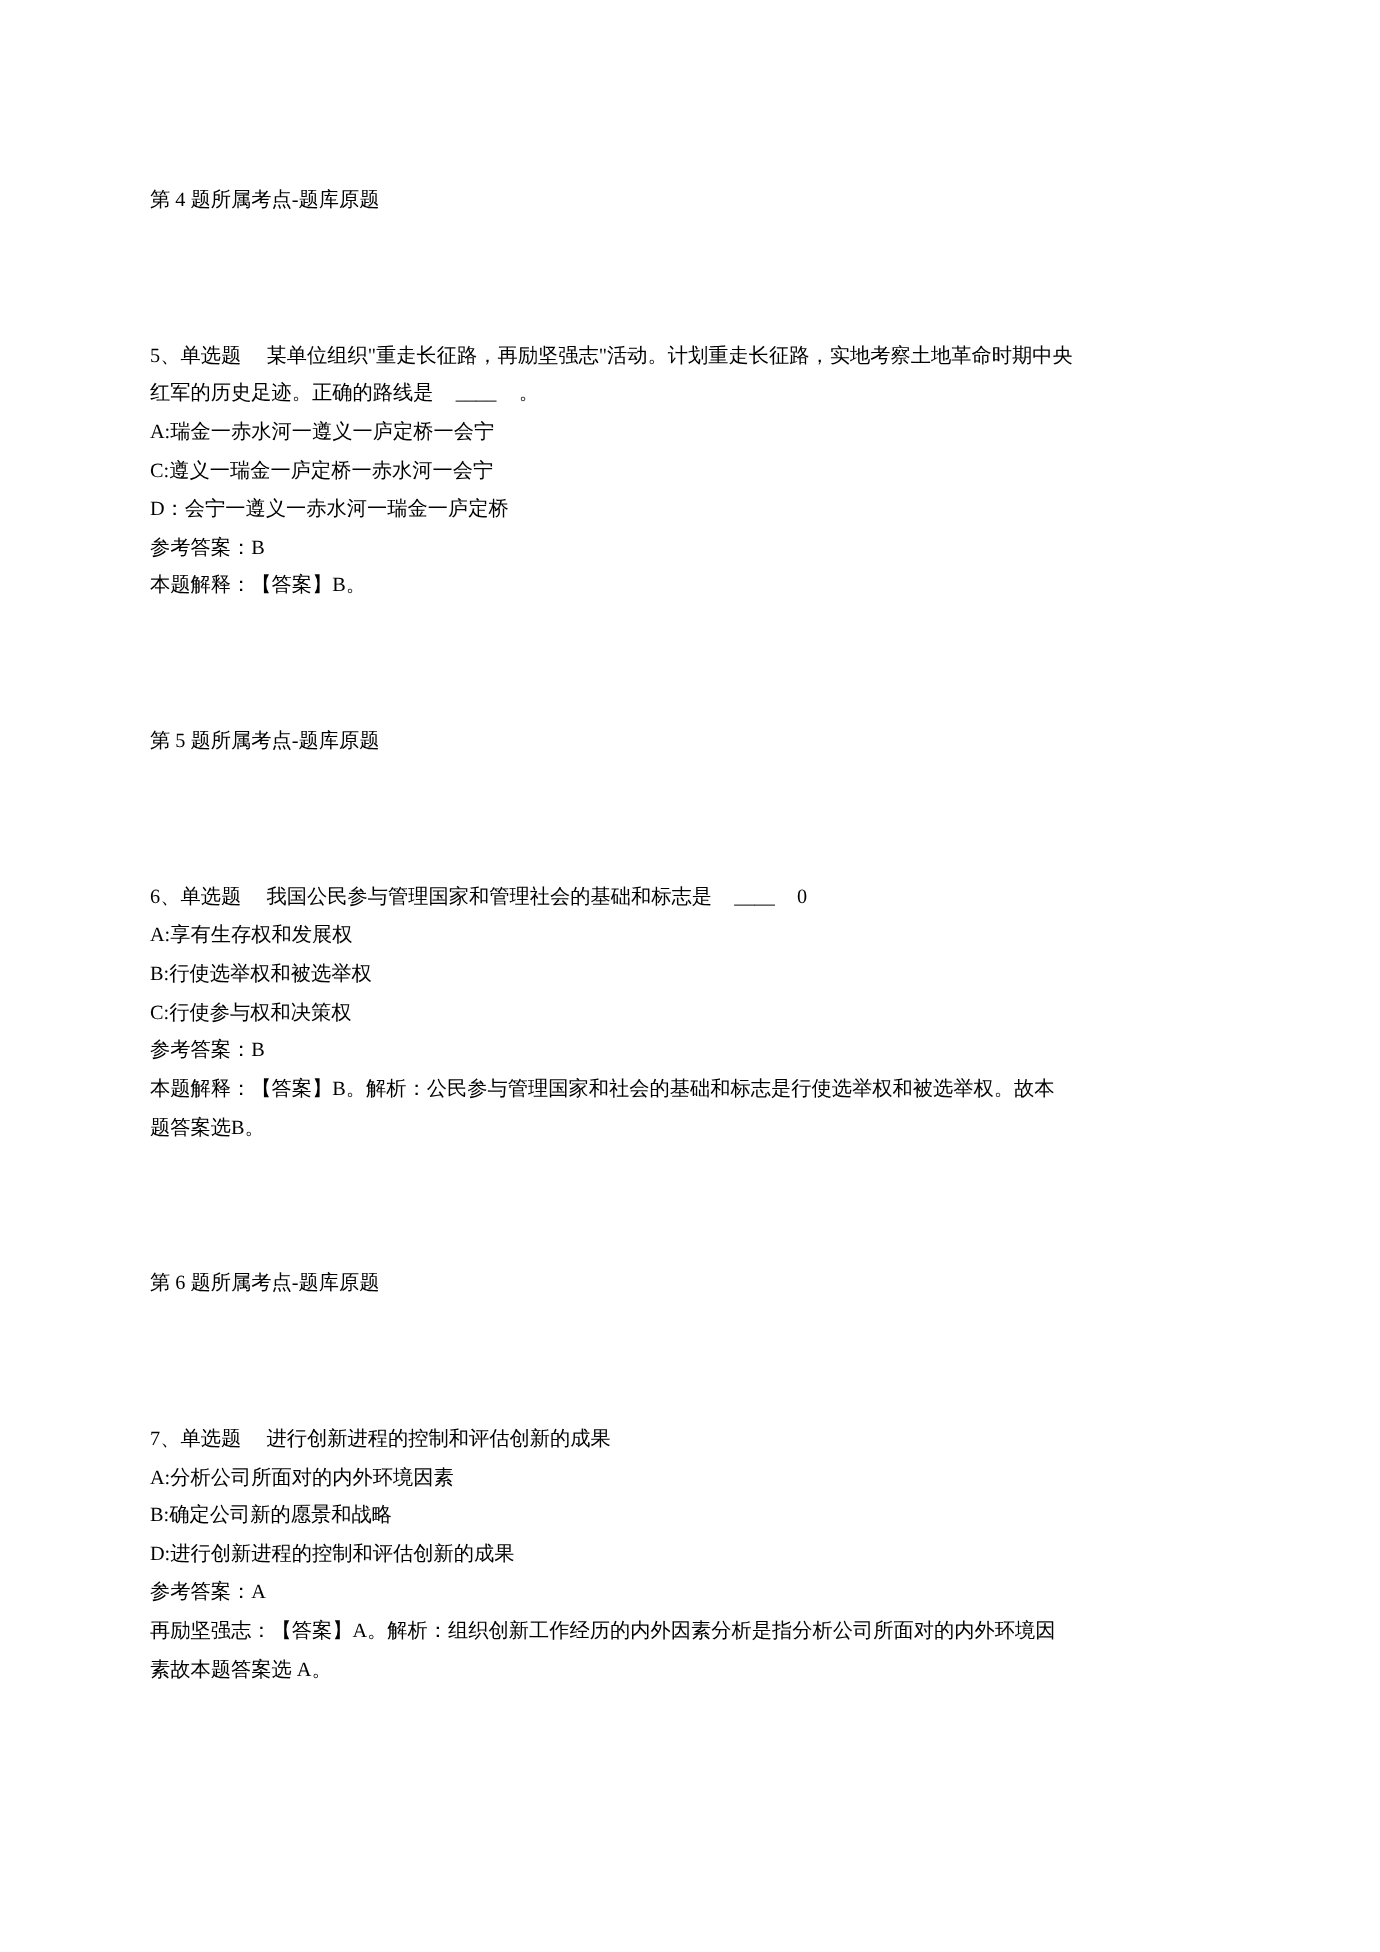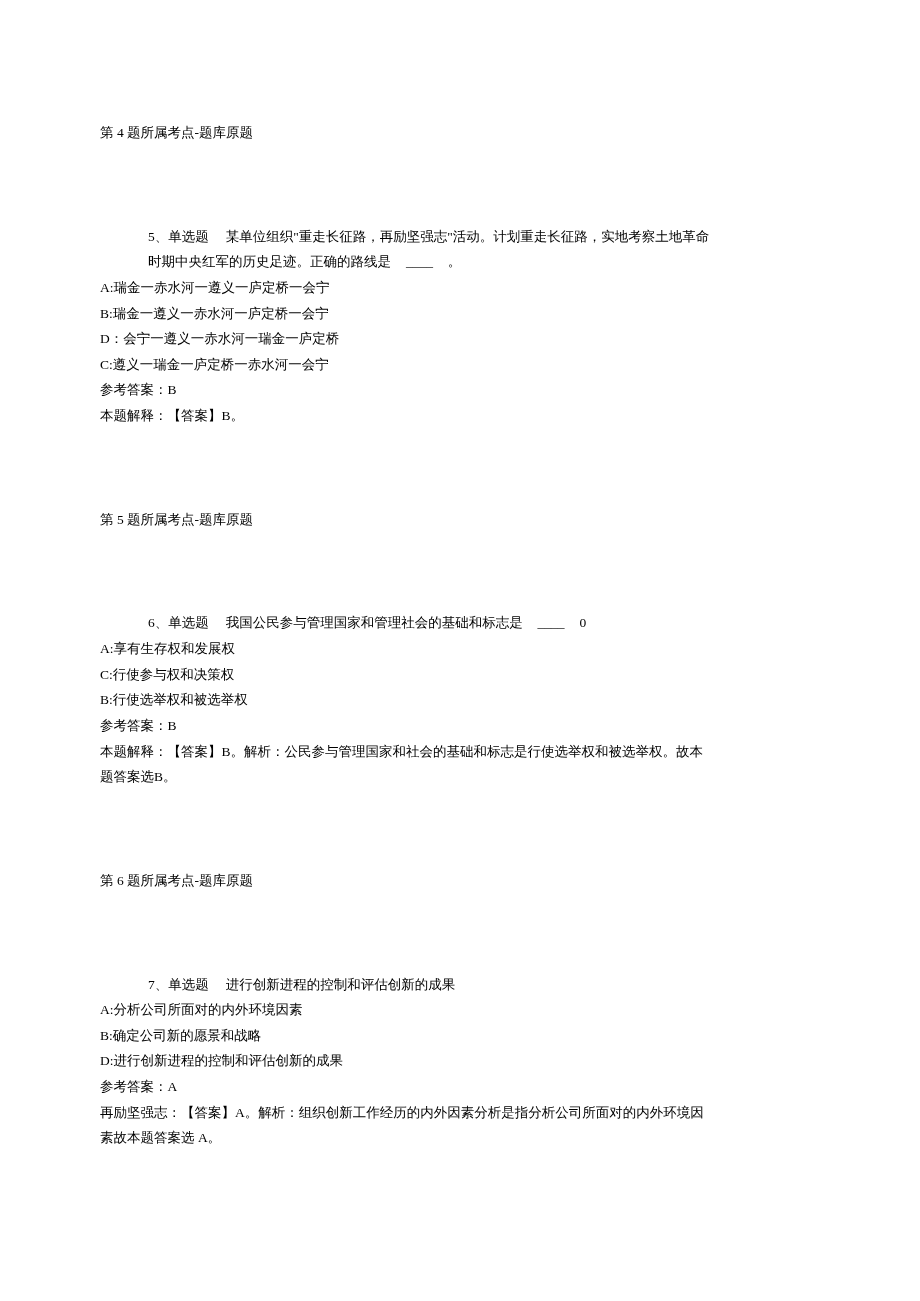--- a/index.html
+++ b/index.html
@@ -15,21 +15,20 @@
     width: 816px;
     min-height: 1301px;
     padding: 120px 100px 60px 100px;
     box-sizing: border-box;
   }
   .block {
     margin-bottom: 78px;
   }
   .q-line {
     white-space: normal;
-    margin-left: 48px;
   }
   .q-num {
     display: inline;
   }
   .q-stem {
     display: inline;
   }
   .blank {
     display: inline-block;
     min-width: 50px;
@@ -53,41 +52,40 @@
   </div>
 
   <div class="block">
     <div class="q-line">
       <span class="q-num">5、单选题</span>&nbsp;&nbsp;&nbsp;&nbsp;
       <span class="q-stem">某单位组织"重走长征路，再励坚强志"活动。计划重走长征路，实地考察土地革命时期中央红军的历史足迹。正确的路线是</span>
       <span class="blank">____</span>
       <span class="q-stem">。</span>
     </div>
     <span class="opt">A:瑞金一赤水河一遵义一庐定桥一会宁</span>
-    <span class="opt">B:瑞金一遵义一赤水河一庐定桥一会宁</span>
+    <span class="opt">C:遵义一瑞金一庐定桥一赤水河一会宁</span>
     <span class="opt">D：会宁一遵义一赤水河一瑞金一庐定桥</span>
-    <span class="opt">C:遵义一瑞金一庐定桥一赤水河一会宁</span>
     <span class="ans">参考答案：B</span>
     <span class="explain">本题解释：【答案】B。</span>
   </div>
 
   <div class="block">
     <span class="tag">第 5 题所属考点-题库原题</span>
   </div>
 
   <div class="block">
     <div class="q-line">
       <span class="q-num">6、单选题</span>&nbsp;&nbsp;&nbsp;&nbsp;
       <span class="q-stem">我国公民参与管理国家和管理社会的基础和标志是</span>
       <span class="blank">____</span>
       <span class="q-stem">0</span>
     </div>
     <span class="opt">A:享有生存权和发展权</span>
+    <span class="opt">B:行使选举权和被选举权</span>
     <span class="opt">C:行使参与权和决策权</span>
-    <span class="opt">B:行使选举权和被选举权</span>
     <span class="ans">参考答案：B</span>
     <span class="explain">本题解释：【答案】B。解析：公民参与管理国家和社会的基础和标志是行使选举权和被选举权。故本题答案选B。</span>
   </div>
 
   <div class="block">
     <span class="tag">第 6 题所属考点-题库原题</span>
   </div>
 
   <div class="block">
     <div class="q-line">

